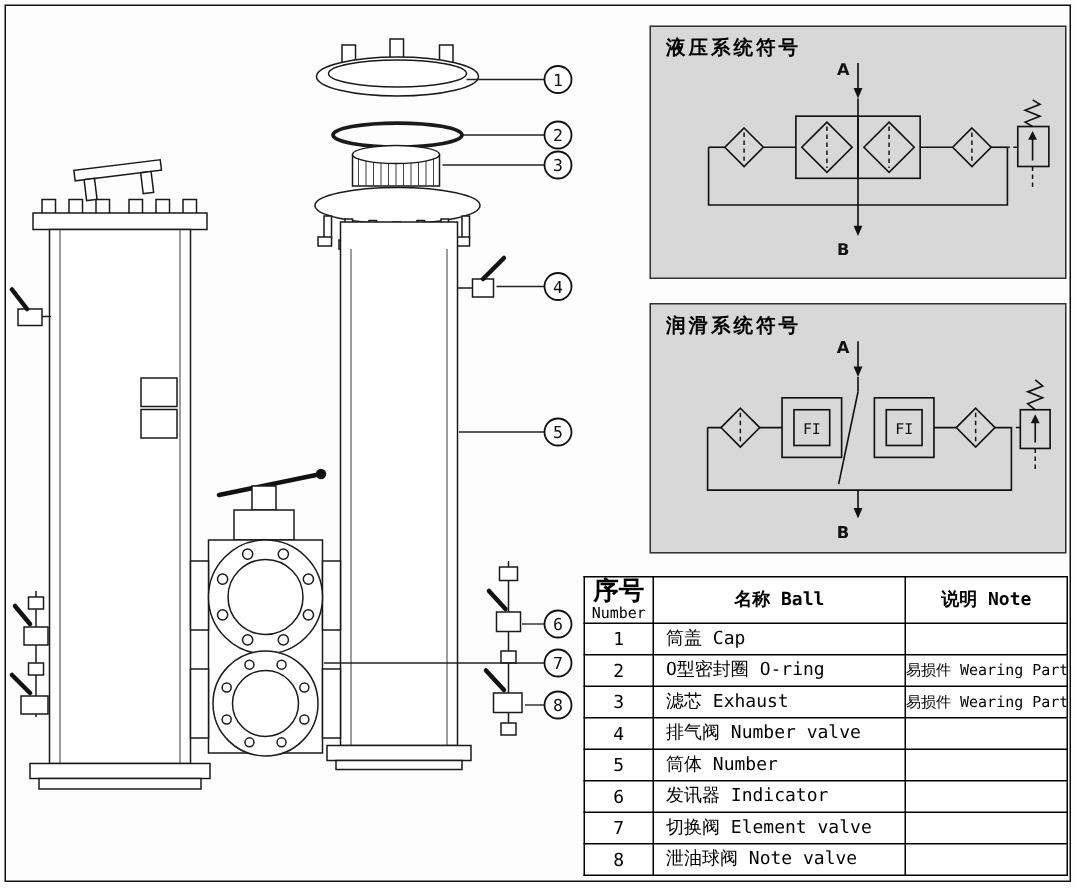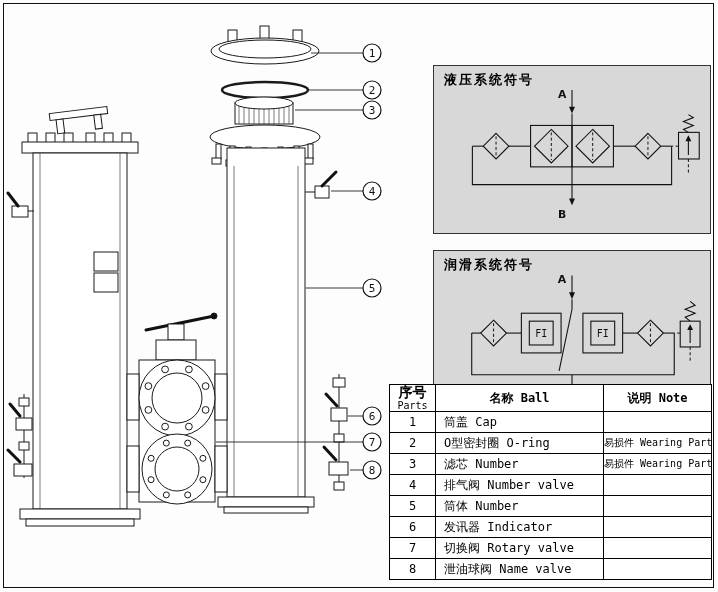--- a/index.html
+++ b/index.html
@@ -12,39 +12,39 @@
   .drawing { position:absolute; left:6px; top:6px; width:400px; height:580px; }
   .ln { stroke:#1a1a1a; fill:#ffffff; stroke-width:1; }
   .ln line, .ln polyline { fill:none; }
   .lever { stroke:#111; stroke-width:3; stroke-linecap:round; fill:none; }
   .thin { stroke:#444; stroke-width:0.7; fill:none; }
   .callout-line { stroke:#222; stroke-width:0.9; fill:none; }
   .callout-circle { fill:#ffffff; stroke:#111; stroke-width:1.2; }
   .callout-num { font-family:"DejaVu Sans Mono", monospace; font-size:11px; fill:#111; text-anchor:middle; }
 
   
-  .schem-box { position:absolute; width:278px; background:#d8d8d8; border:1px solid #333;margin-top:48px; }
+  .schem-box { position:absolute; width:278px; background:#d8d8d8; border:1px solid #333; }
   #schem1 { left:433px; top:17px; height:169px; }
   #schem2 { left:433px; top:202px; height:167px;padding-left:24px; }
   .schem-title { position:absolute; left:10px; top:5px; font-size:13px; font-weight:bold; letter-spacing:2px; color:#000; }
   .schem-svg { position:absolute; left:0; top:20px; width:276px; height:144px; }
   .sym { stroke:#111; fill:none; stroke-width:1.1; }
   .sym-dash { stroke:#111; fill:none; stroke-width:1; stroke-dasharray:3 2.4; }
   .sym-text { font-family:"DejaVu Sans", sans-serif; font-size:11px; fill:#111; text-anchor:middle; font-weight:bold; }
   .fi-text { font-family:"DejaVu Sans Mono", monospace; font-size:10px; fill:#111; text-anchor:middle; }
   .arrow { fill:#111; stroke:none; }
 
   
   .parts-table { position:absolute; left:389px; top:384px; width:322px; border-collapse:collapse; background:#fff; table-layout:fixed; }
   .parts-table th, .parts-table td {
     border:1px solid #000; color:#000; overflow:hidden; white-space:nowrap;
     font-family:"DejaVu Sans Mono","DejaVu Sans", monospace;
   }
   .parts-table th { font-size:12px; font-weight:bold; text-align:center; height:26px; line-height:1.1; }
-  .parts-table th .cn { font-size:14px; display:block; }
+  .parts-table th .cn { font-size:17px; display:block; }
   .parts-table th .en { font-size:10px; font-weight:normal; display:block; }
   .c-no   { text-align:center; font-size:12px; height:21px; }
   .c-name { font-size:12px; padding-left:8px; height:21px; }
   .c-note { text-align:center; font-size:10px; height:21px; }
 </style>
 </head>
 <body>
 
 <div class="page">
   <div class="frame"></div>
@@ -302,60 +302,60 @@
   <table class="parts-table">
     <colgroup>
         <col style="width:46px">
         <col style="width:168px">
         <col style="width:108px">
       </colgroup>
     <tbody>
         <tr>
       <th>
         <span class="cn">序号</span>
-        <span class="en">Parts</span>
+        <span class="en">Number</span>
       </th>
       <th>名称 Ball</th>
       <th>说明 Note</th>
     </tr>
     <tr>
       <td class="c-no">1</td>
       <td class="c-name">筒盖 Cap</td>
       <td class="c-note"></td>
     </tr>
     <tr>
       <td class="c-no">2</td>
       <td class="c-name">O型密封圈 O-ring</td>
       <td class="c-note">易损件 Wearing Parts</td>
     </tr>
     <tr>
       <td class="c-no">3</td>
-      <td class="c-name">滤芯 Number</td>
+      <td class="c-name">滤芯 Exhaust</td>
       <td class="c-note">易损件 Wearing Parts</td>
     </tr>
     <tr>
       <td class="c-no">4</td>
       <td class="c-name">排气阀 Number valve</td>
       <td class="c-note"></td>
     </tr>
     <tr>
       <td class="c-no">5</td>
       <td class="c-name">筒体 Number</td>
       <td class="c-note"></td>
     </tr>
     <tr>
       <td class="c-no">6</td>
       <td class="c-name">发讯器 Indicator</td>
       <td class="c-note"></td>
     </tr>
     <tr>
       <td class="c-no">7</td>
-      <td class="c-name">切换阀 Rotary valve</td>
+      <td class="c-name">切换阀 Element valve</td>
       <td class="c-note"></td>
     </tr>
     <tr>
       <td class="c-no">8</td>
-      <td class="c-name">泄油球阀 Name valve</td>
+      <td class="c-name">泄油球阀 Note valve</td>
       <td class="c-note"></td>
     </tr>
   </tbody>
     </table>
 </div>
 
 </body></html>

